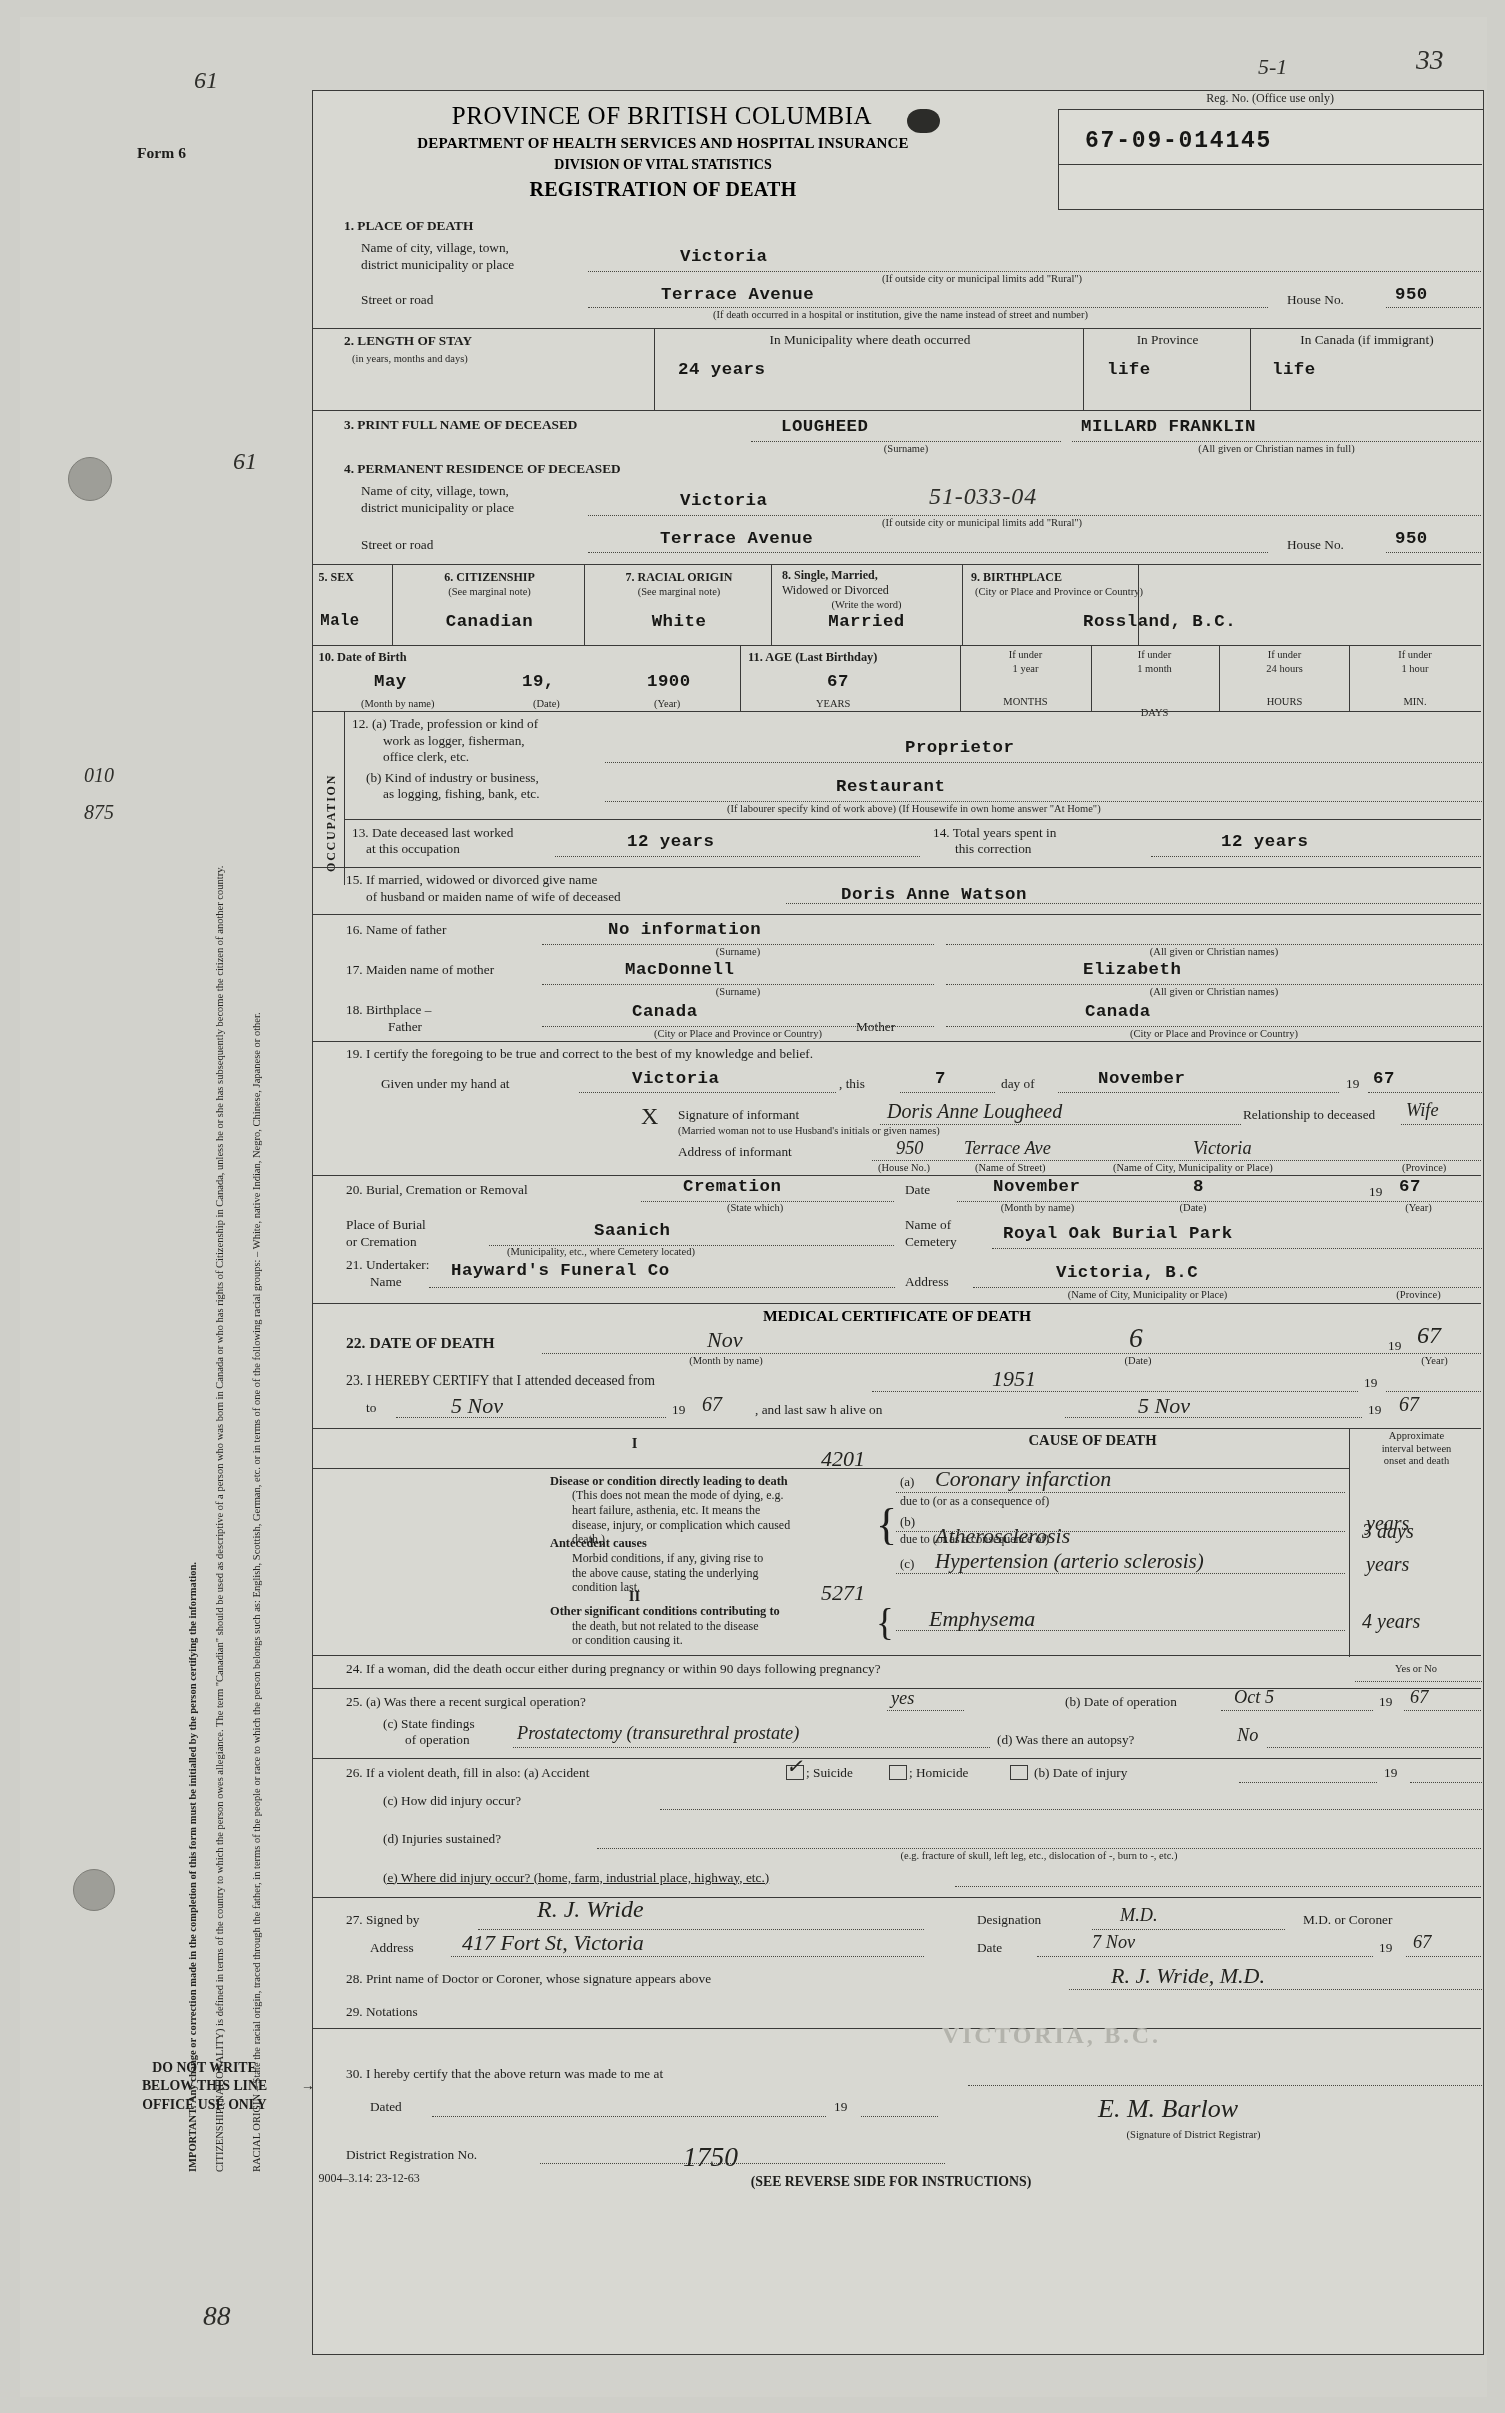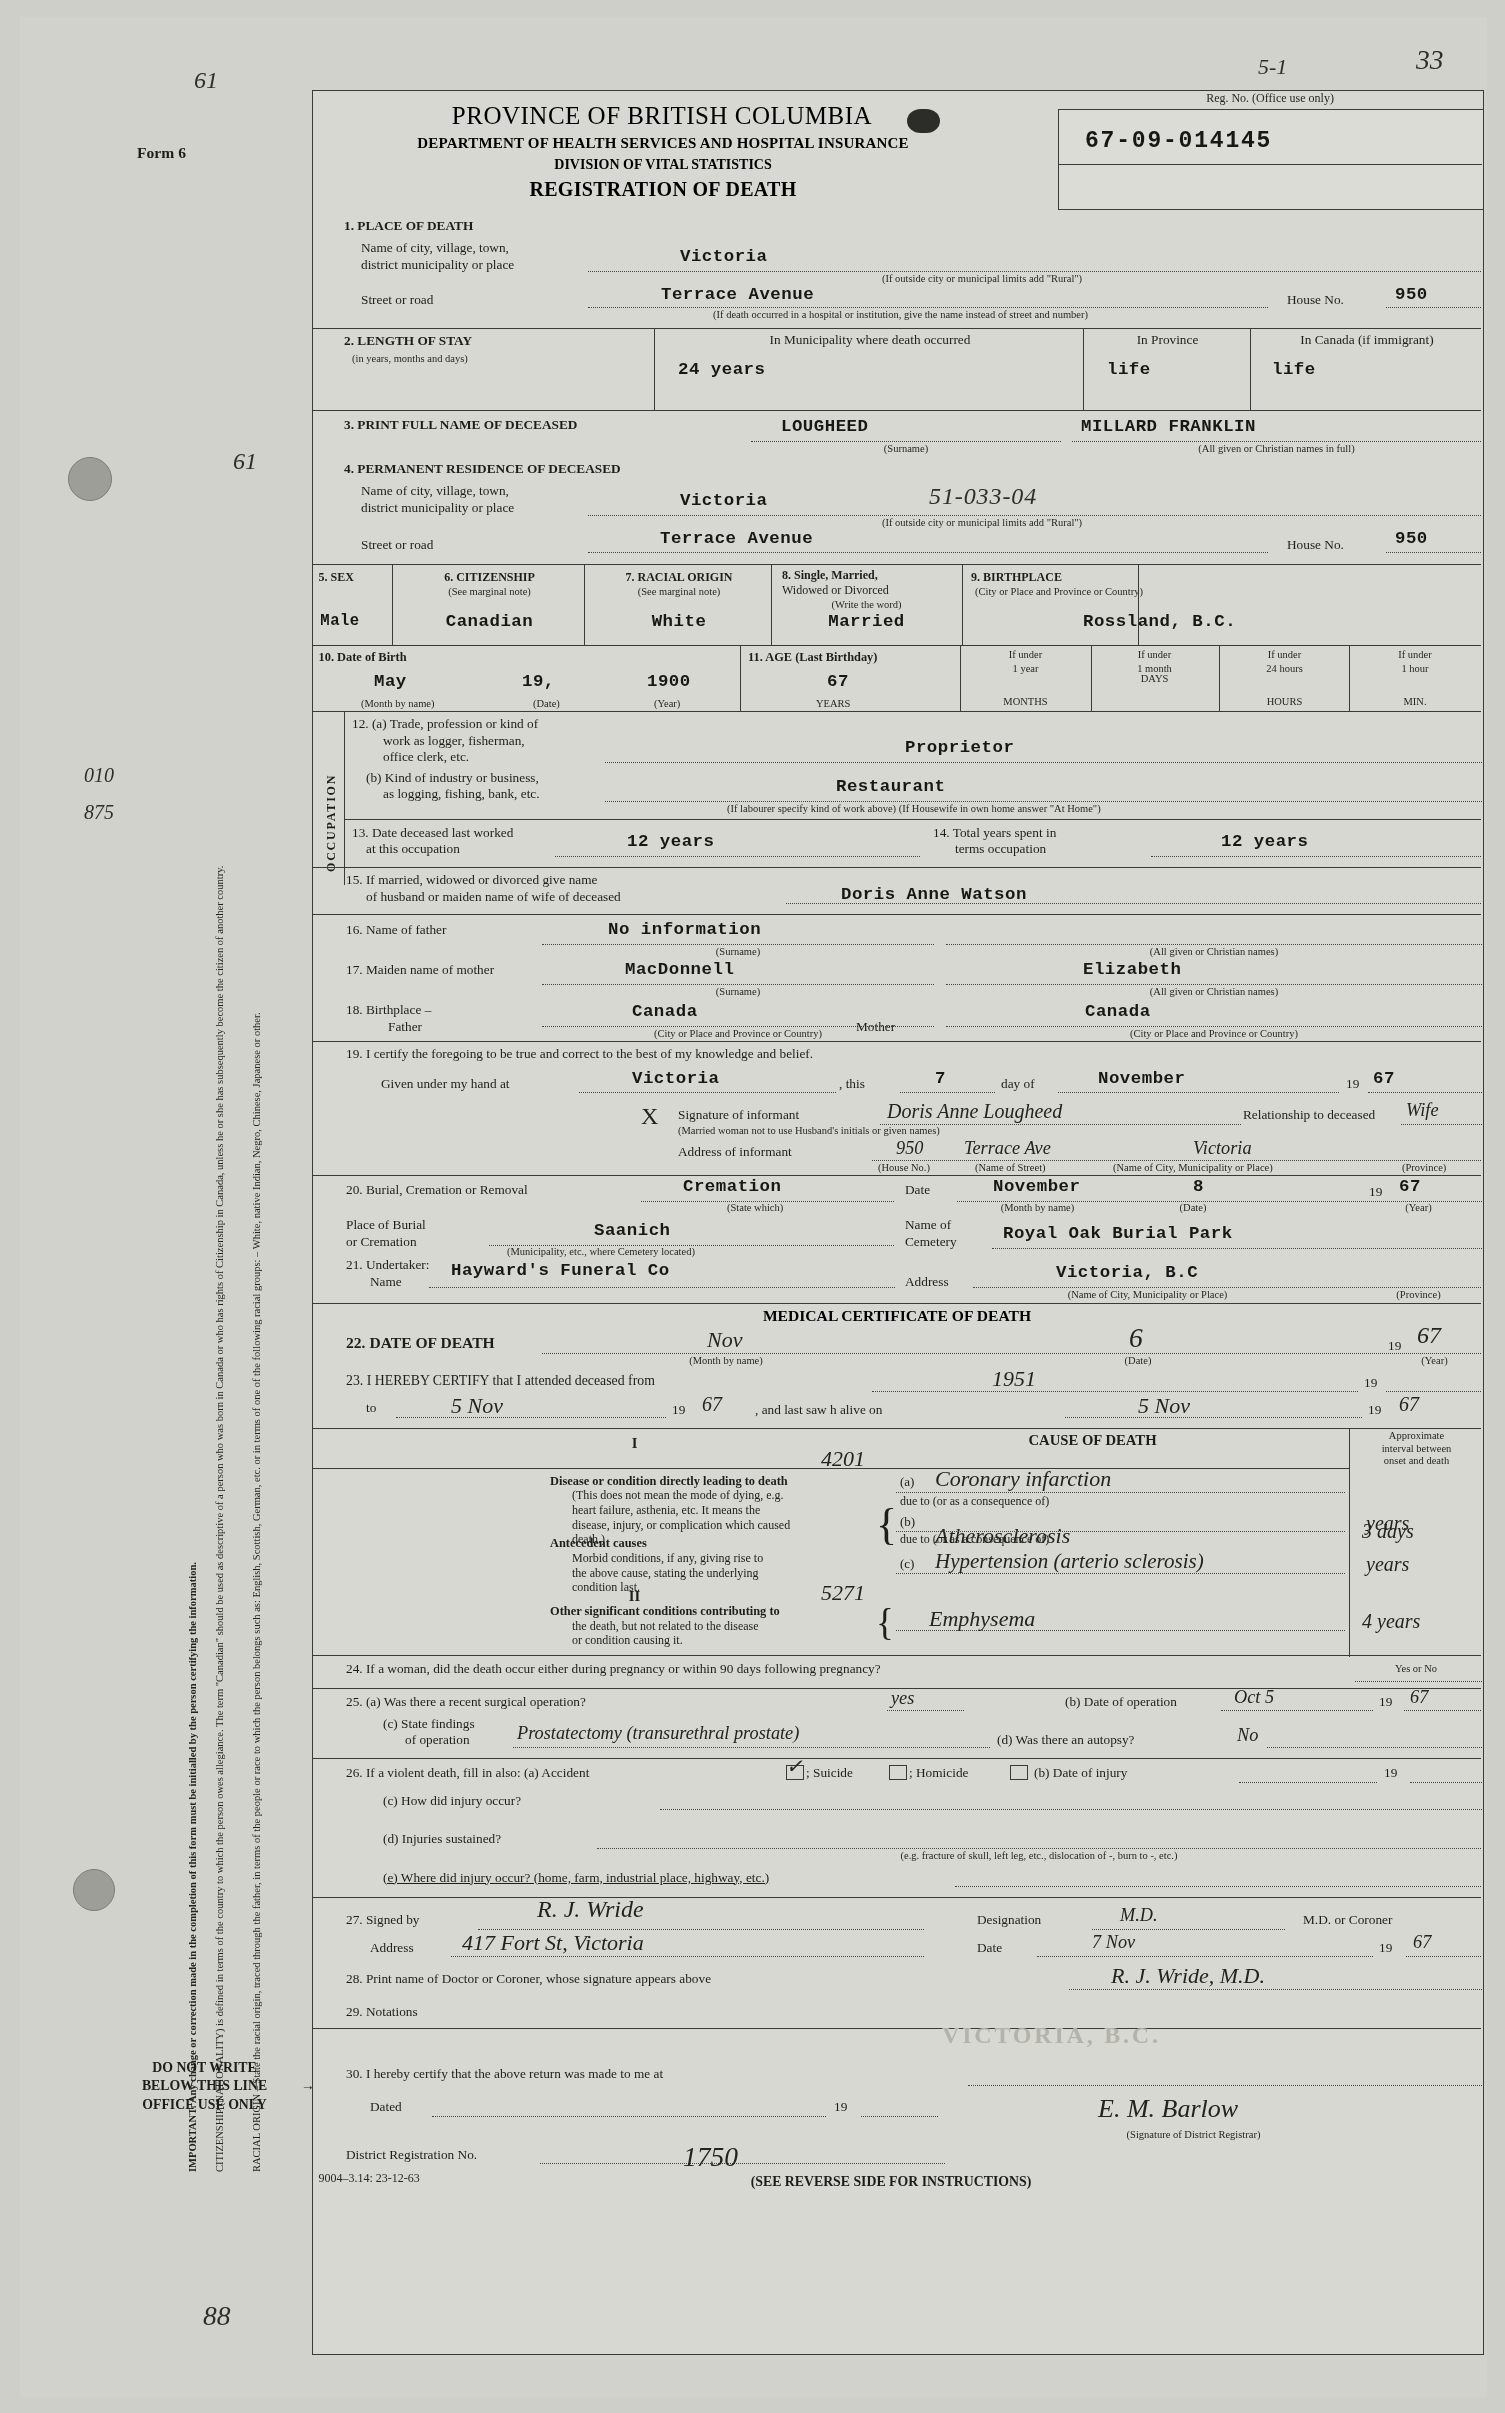--- a/index.html
+++ b/index.html
@@ -187,21 +187,21 @@
       <div class="abs sm" style="left:503px;top:607px;">YEARS</div>
       <div class="vline" style="left:647px;top:554px;height:66px;"></div>
       <div class="vline" style="left:778px;top:554px;height:66px;"></div>
       <div class="vline" style="left:906px;top:554px;height:66px;"></div>
       <div class="vline" style="left:1036px;top:554px;height:66px;"></div>
       <div class="abs sm ctr" style="left:649px;top:558px;width:127px;">If under</div>
       <div class="abs sm ctr" style="left:649px;top:572px;width:127px;">1 year</div>
       <div class="abs sm ctr" style="left:649px;top:605px;width:127px;">MONTHS</div>
       <div class="abs sm ctr" style="left:779px;top:558px;width:125px;">If under</div>
       <div class="abs sm ctr" style="left:779px;top:572px;width:125px;">1 month</div>
-      <div class="abs sm ctr" style="left:779px;top:582px;width:125px;">DAYS</div>
+      <div class="abs sm ctr" style="left:779px;top:616px;width:125px;">DAYS</div>
       <div class="abs sm ctr" style="left:908px;top:558px;width:127px;">If under</div>
       <div class="abs sm ctr" style="left:908px;top:572px;width:127px;">24 hours</div>
       <div class="abs sm ctr" style="left:908px;top:605px;width:127px;">HOURS</div>
       <div class="abs sm ctr" style="left:1038px;top:558px;width:128px;">If under</div>
       <div class="abs sm ctr" style="left:1038px;top:572px;width:128px;">1 hour</div>
       <div class="abs sm ctr" style="left:1038px;top:605px;width:128px;">MIN.</div>
 
       <div class="hline" style="left:0px;top:620px;width:1168px;"></div>
       <div class="vline" style="left:31px;top:620px;height:174px;"></div>
       <div class="occ" style="left:11px;top:781px;">OCCUPATION</div>
@@ -217,21 +217,21 @@
       <div class="abs dots" style="left:292px;top:710px;width:877px;"></div>
       <div class="abs tw" style="left:523px;top:686px;">Restaurant</div>
       <div class="abs sm" style="left:414px;top:712px;">(If labourer specify kind of work above) (If Housewife in own home answer "At Home")</div>
 
       <div class="hline" style="left:31px;top:728px;width:1137px;"></div>
       <div class="abs lbl" style="left:39px;top:734px;">13. Date deceased last worked</div>
       <div class="abs lbl" style="left:53px;top:750px;">at this occupation</div>
       <div class="abs dots" style="left:242px;top:765px;width:365px;"></div>
       <div class="abs tw" style="left:314px;top:741px;">12 years</div>
       <div class="abs lbl" style="left:620px;top:734px;">14. Total years spent in</div>
-      <div class="abs lbl" style="left:642px;top:750px;">terms occupation</div>
+      <div class="abs lbl" style="left:642px;top:750px;">this correction</div>
       <div class="abs dots" style="left:838px;top:765px;width:330px;"></div>
       <div class="abs tw" style="left:908px;top:741px;">12 years</div>
 
       <div class="hline" style="left:0px;top:776px;width:1168px;"></div>
       <div class="abs lbl" style="left:33px;top:781px;">15. If married, widowed or divorced give name</div>
       <div class="abs lbl" style="left:53px;top:798px;">of husband or maiden name of wife of deceased</div>
       <div class="abs dots" style="left:473px;top:812px;width:695px;"></div>
       <div class="abs tw" style="left:528px;top:794px;">Doris Anne Watson</div>
 
       <div class="hline" style="left:0px;top:823px;width:1168px;"></div>

